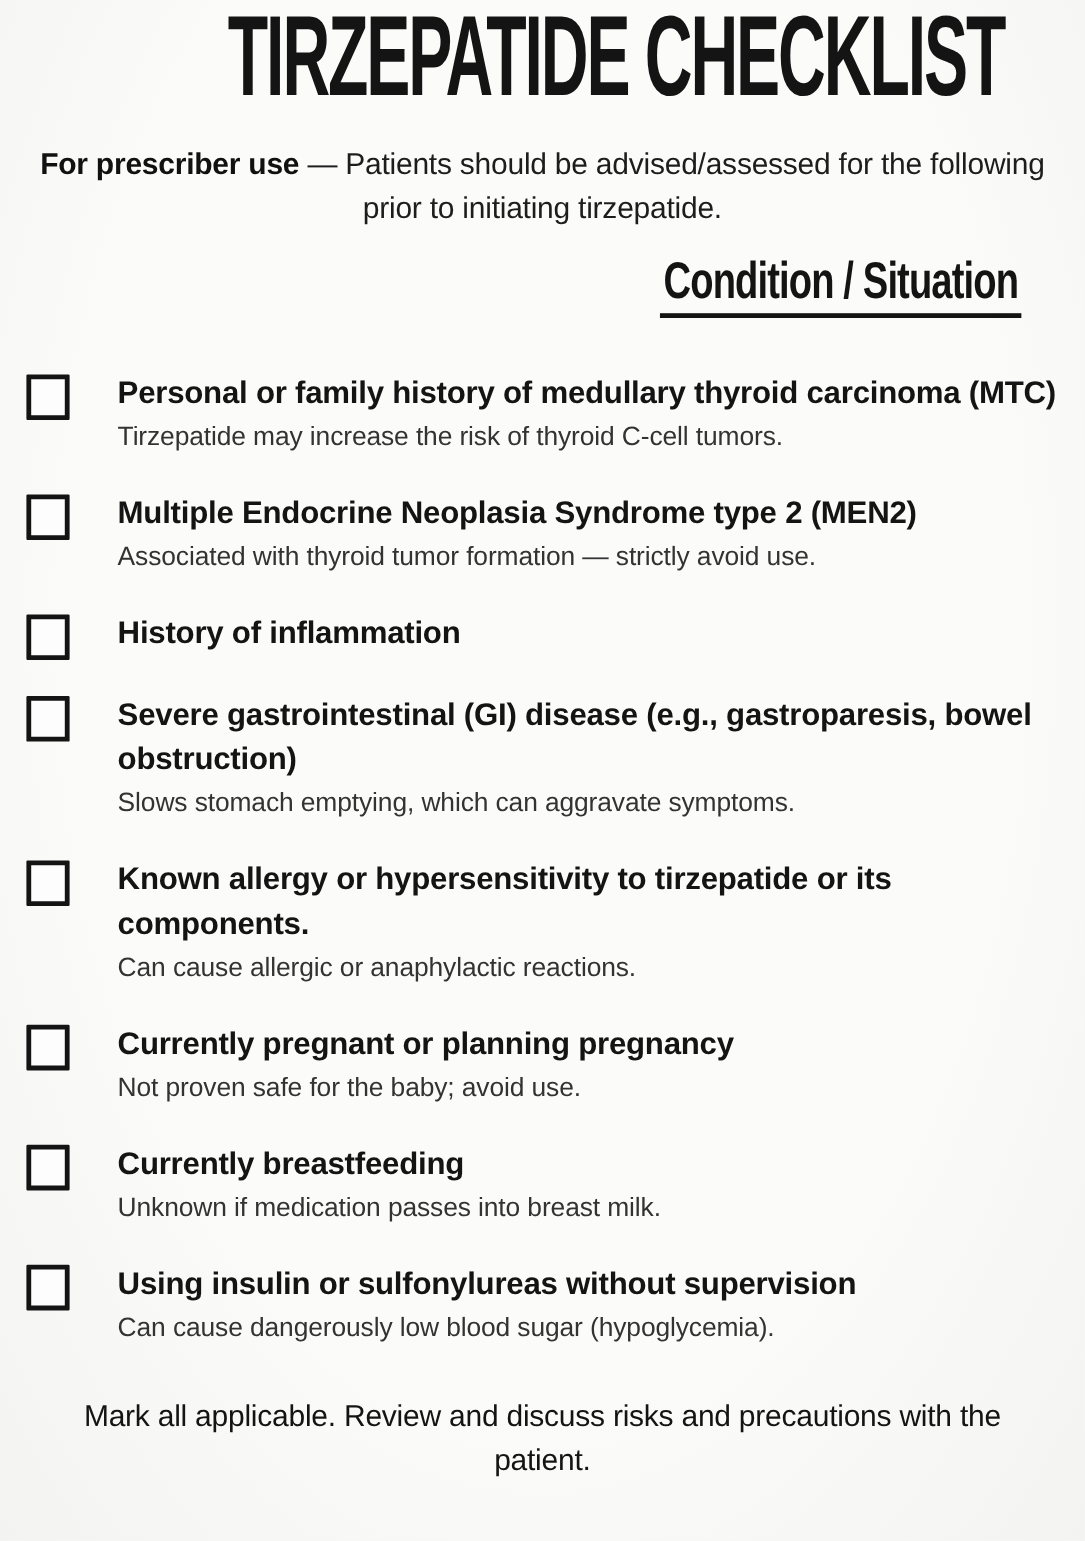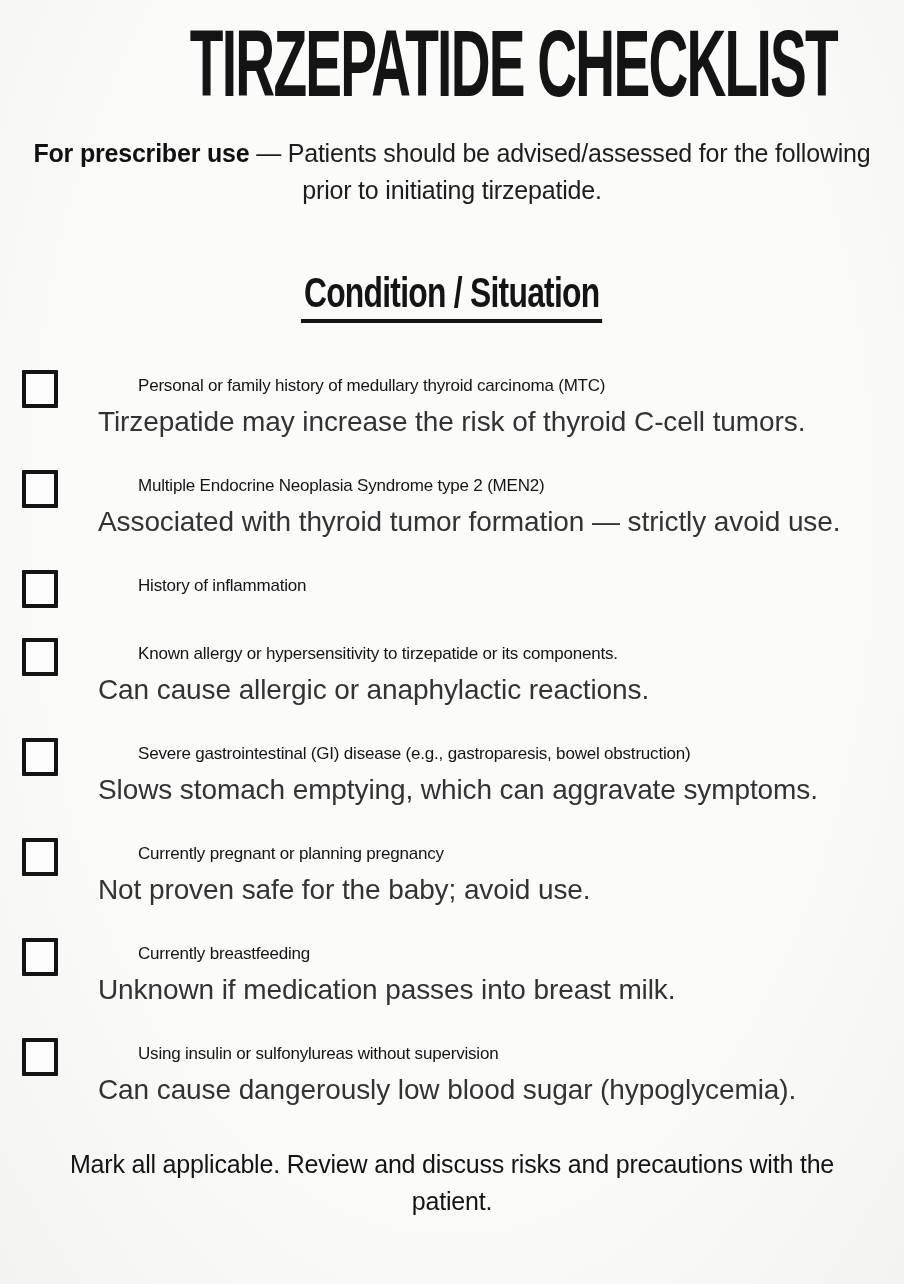--- a/index.html
+++ b/index.html
@@ -14,21 +14,20 @@
   }
   .page {
     width: 904px;
     height: 1284px;
     position: relative;
     background: radial-gradient(ellipse at 50% 40%, #fbfbfa 60%, #f3f3f2 100%);
   }
 
   
   .title-wrap {
-    padding-top: 16px;
     text-align: right;
   }
   .doc-title {
     display: block;
     margin: 0;
     font-size: 95px;
     line-height: 1.0;
     font-weight: 800;
     letter-spacing: -3px;
     white-space: nowrap;
@@ -44,22 +43,22 @@
     font-size: 25px;
     line-height: 37px;
     letter-spacing: -0.2px;
     text-align: center;
     color: #1d1d1d;
   }
   .subtitle .lead { font-weight: 700; color: #111; }
 
   
   .section-header-wrap {
-    margin-top: 62px;
-    text-align: center;
+    margin-top: 20px;
+    text-align: right;
   }
   .section-header {
     display: inline-block;
     font-weight: 800;
     font-size: 43px;
     line-height: 1.0;
     letter-spacing: -1px;
     white-space: nowrap;
     padding: 0 4px 5px 4px;
     border-bottom: 4px solid #141414;
@@ -84,29 +83,28 @@
     height: 38px;
     border: 4px solid #141414;
     border-radius: 1px;
     background: #fdfdfd;
     margin-top: 3px;
     margin-right: 40px;
     cursor: pointer;
   }
   .item-text { max-width: 796px; }
   .item-title {
-    font-weight: 400;
-    font-size: 17px;
+    font-weight: 700;
+    font-size: 26px;
     line-height: 37px;
     letter-spacing: -0.2px;
     color: #141414;
-    margin-left: 40px;
   }
   .item-desc {
-    font-size: 28px;
+    font-size: 22px;
     line-height: 36px;
     letter-spacing: -0.1px;
     color: #333333;
   }
 
   
   .footer {
     margin: 38px auto 0 auto;
     max-width: 830px;
     text-align: center;
@@ -153,36 +151,36 @@
     <div class="item">
       <span class="checkbox"></span>
       <div class="item-text">
         <div class="item-title">History of inflammation</div>
       </div>
     </div>
 
     <div class="item">
       <span class="checkbox"></span>
       <div class="item-text">
+        <div class="item-title">Severe gastrointestinal (GI) disease (e.g., gastroparesis, bowel obstruction)</div>
+        <div class="item-desc">Slows stomach emptying, which can aggravate symptoms.</div>
+      </div>
+    </div>
+
+    <div class="item">
+      <span class="checkbox"></span>
+      <div class="item-text">
         <div class="item-title">Known allergy or hypersensitivity to tirzepatide or its components.</div>
         <div class="item-desc">Can cause allergic or anaphylactic reactions.</div>
       </div>
     </div>
 
     <div class="item">
       <span class="checkbox"></span>
       <div class="item-text">
-        <div class="item-title">Severe gastrointestinal (GI) disease (e.g., gastroparesis, bowel obstruction)</div>
-        <div class="item-desc">Slows stomach emptying, which can aggravate symptoms.</div>
-      </div>
-    </div>
-
-    <div class="item">
-      <span class="checkbox"></span>
-      <div class="item-text">
         <div class="item-title">Currently pregnant or planning pregnancy</div>
         <div class="item-desc">Not proven safe for the baby; avoid use.</div>
       </div>
     </div>
 
     <div class="item">
       <span class="checkbox"></span>
       <div class="item-text">
         <div class="item-title">Currently breastfeeding</div>
         <div class="item-desc">Unknown if medication passes into breast milk.</div>

